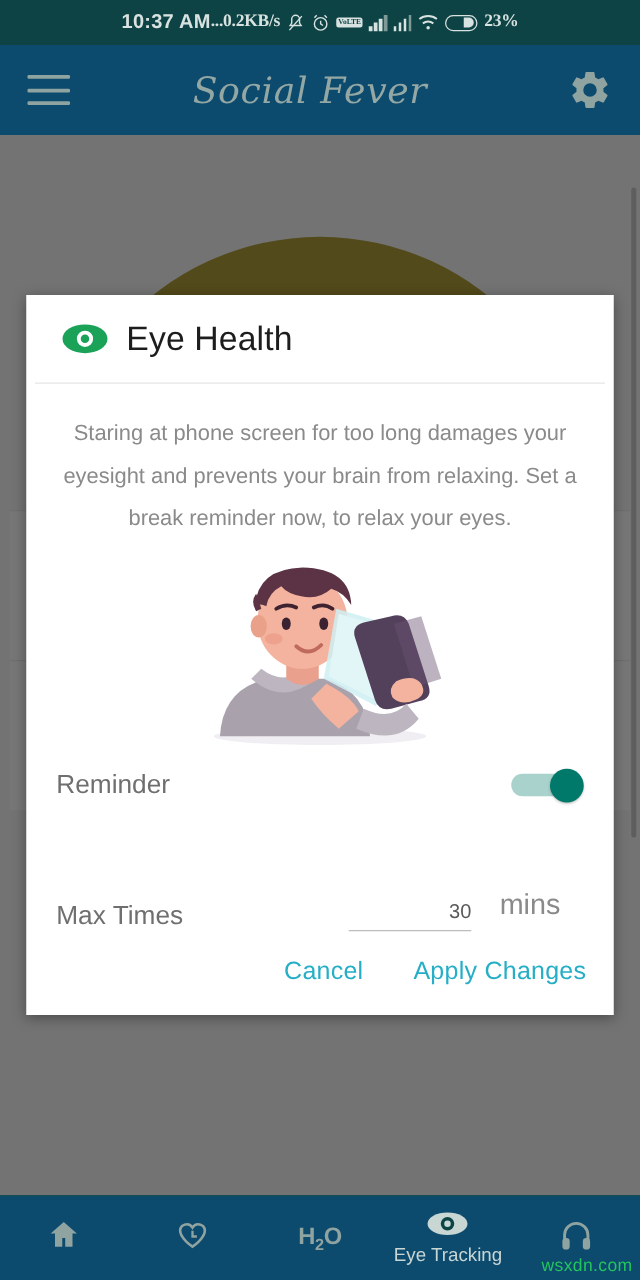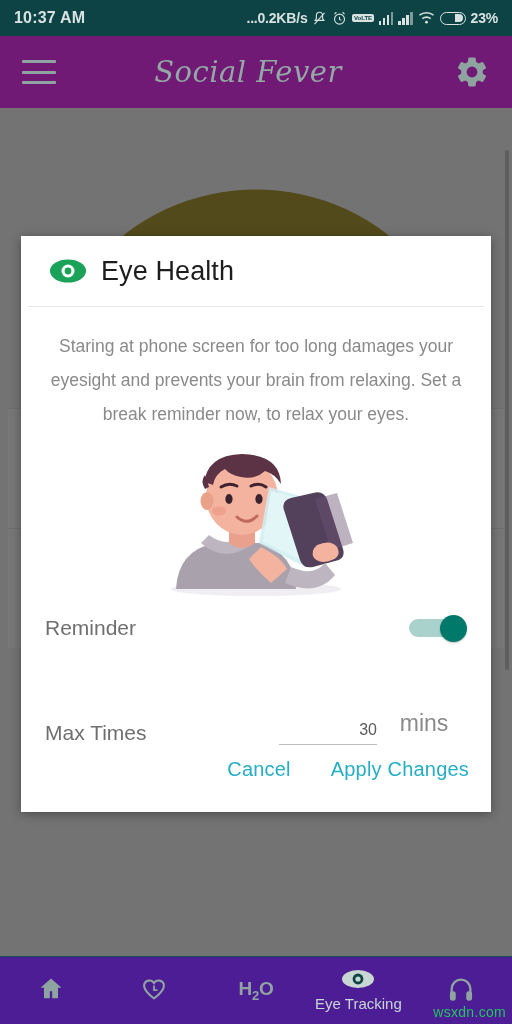--- a/index.html
+++ b/index.html
@@ -8,25 +8,25 @@
     font-family:"Liberation Sans", sans-serif;
     background:#0d4344;
     overflow:hidden;
   }
   .phone { position:relative; width:512px; height:1024px; overflow:hidden; background:#0d4344; }
 
   
   .statusbar {
     position:absolute; top:0; left:0; width:512px; height:36px;
     background:#0d4344; color:#d8e2e0;
-    display:flex; align-items:center; justify-content:space-between;
+    display:flex; align-items:center; justify-content:center;
     padding:0 14px;
   }
   .status-time { font-size:16px; font-weight:bold; letter-spacing:.2px; }
-  .status-right { display:flex; align-items:center; gap:5px; }
+  .status-right { display:flex; align-items:center; gap:5px;font-family:Liberation Serif, serif; }
   .status-right .txt { font-size:14px; font-weight:bold; letter-spacing:-.2px; }
   .sicon { display:inline-flex; align-items:center; }
   .bars { display:flex; align-items:flex-end; gap:1.5px; height:13px; }
   .bars i { display:block; width:2.5px; background:#d8e2e0; }
   .bars i:nth-child(1){height:4px}
   .bars i:nth-child(2){height:7px}
   .bars i:nth-child(3){height:10px}
   .bars i:nth-child(4){height:13px; background:#7f9997}
   .volte {
     font-size:6px; line-height:6px; font-weight:bold; color:#0d4344;
@@ -35,21 +35,21 @@
   .battery {
     width:26px; height:13px; border:1.6px solid #d8e2e0; border-radius:7px;
     position:relative; display:flex; align-items:center;
   }
   .battery::after{ content:""; position:absolute; right:2px; top:1.5px; bottom:1.5px; width:8px;
     background:#d8e2e0; border-radius:0 5px 5px 0;}
 
   
   .appbar {
     position:absolute; top:36px; left:0; width:512px; height:72px;
-    background:#701a75; display:flex; align-items:center; padding:0 22px;
+    background:#0c4a6e; display:flex; align-items:center; padding:0 22px;
   }
   .hamburger { width:34px; height:24px; display:flex; flex-direction:column; justify-content:space-between; cursor:pointer; }
   .hamburger span { display:block; height:3px; background:#8fa3a1; border-radius:1px; }
   .apptitle {
     flex:1; text-align:center; font-family:"DejaVu Serif", serif; font-style:italic;
     font-size:29px; color:#93a7a4; letter-spacing:.5px; margin-left:-14px;
   }
   .gear { width:36px; height:36px; position:relative; }
   .gear svg { display:block; }
 
@@ -107,29 +107,29 @@
     position:absolute; right:0; top:0; width:27px; height:27px; border-radius:50%;
     background:#00796b; box-shadow:0 1px 2px rgba(0,0,0,.25);
   }
   .row-time { margin-top:34px; align-items:flex-end; height:54px; }
   .field {
     width:98px; border-bottom:1.4px solid #bdbdbd; text-align:right;
     font-size:16px; color:#5a5a5a; padding-bottom:5px; margin-right:4px;
   }
   .unit { font-size:23px; color:#8a8a8a; width:86px; text-align:center; padding-bottom:8px; }
   .dlg-actions {
-    position:absolute; left:0; bottom:8px; width:470px; height:70px;
+    position:absolute; left:0; bottom:0; width:470px; height:70px;
     display:flex; align-items:center; justify-content:flex-end; padding-right:22px; gap:40px;
   }
   .act { font-size:20px; color:#25aec6; cursor:pointer; letter-spacing:.2px; }
 
   
   .bottomnav {
     position:absolute; bottom:0; left:0; width:512px; height:68px;
-    background:#4c1d95; display:flex; align-items:center;
+    background:#0c4a6e; display:flex; align-items:center;
     border-top:1px solid #134f50;
   }
   .nav-item {
     flex:1; display:flex; flex-direction:column; align-items:center; justify-content:center;
     gap:2px; color:#8fa3a1; height:100%; cursor:pointer;
   }
   .nav-item.active { color:#c8d6d4;text-align:center; }
   .nav-label { font-size:15px; color:#c8d6d4; }
   .h2o { font-size:19px; font-weight:bold; letter-spacing:-.3px; }
   .h2o sub { font-size:13px; }

